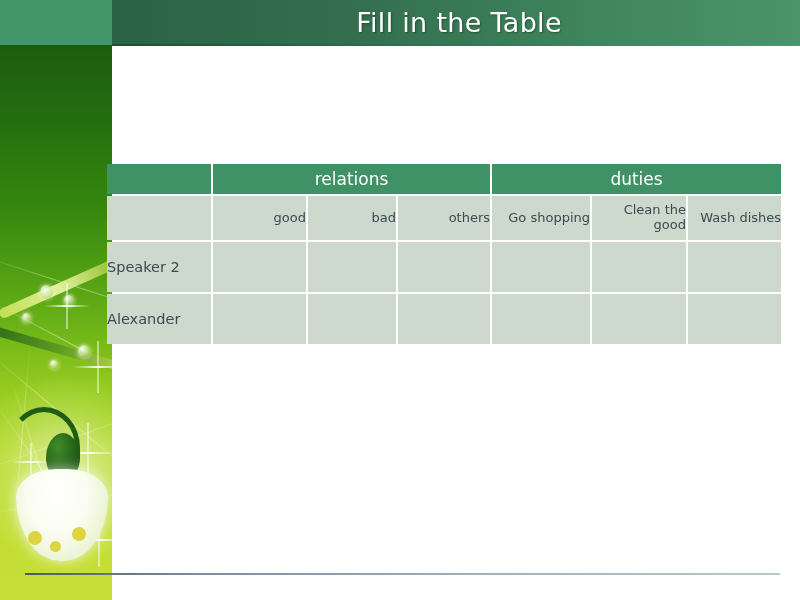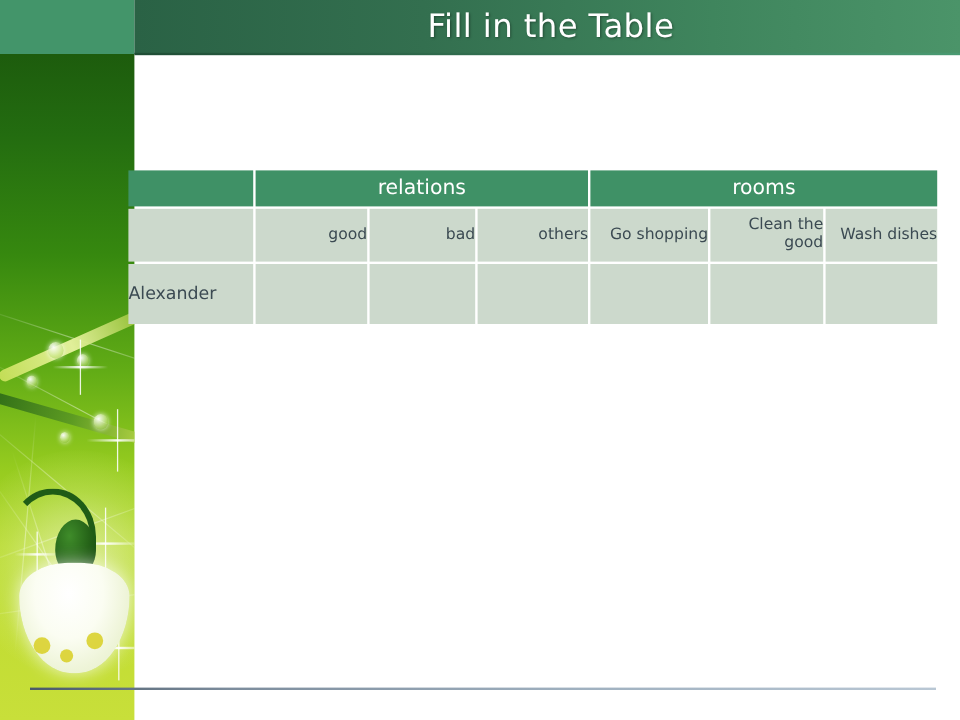--- a/index.html
+++ b/index.html
@@ -193,21 +193,21 @@
     top: 573px;
     width: 755px;
     height: 2px;
     background: linear-gradient(to right, #4a5a68 0%, #7c8c9c 22%, #9fb0bf 60%, #b9c7d4 100%);
   }
 
   
   #table-wrap {
     position: absolute;
     left: 105px;
-    top: 140px;
+    top: 162px;
     width: 676px;
     height: 289px;
   }
   table#fill-table {
     border-collapse: separate;
     border-spacing: 2px;
     width: 676px;
     table-layout: fixed;
     background: transparent;
   }
@@ -313,34 +313,43 @@
         <col style="width:88px">
         <col style="width:92px">
         <col style="width:98px">
         <col style="width:94px">
         <col style="width:93px">
       </colgroup>
       <thead>
         <tr>
           <th class="grp-blank"></th>
           <th class="grp-head" colspan="3">relations</th>
-          <th class="grp-head" colspan="3">rooms</th>
+          <th class="grp-head" colspan="3">duties</th>
         </tr>
         <tr>
           <th class="sub-head-blank"></th>
           <th class="sub-head">good</th>
           <th class="sub-head">bad</th>
           <th class="sub-head">others</th>
           <th class="sub-head">Go shopping</th>
           <th class="sub-head">Clean the good</th>
           <th class="sub-head">Wash dishes</th>
         </tr>
       </thead>
       <tbody>
         <tr class="row-dark">
+          <td class="row-label">Speaker 2</td>
+          <td class="cell"></td>
+          <td class="cell"></td>
+          <td class="cell"></td>
+          <td class="cell"></td>
+          <td class="cell"></td>
+          <td class="cell"></td>
+        </tr>
+        <tr class="row-dark">
           <td class="row-label">Alexander</td>
           <td class="cell"></td>
           <td class="cell"></td>
           <td class="cell"></td>
           <td class="cell"></td>
           <td class="cell"></td>
           <td class="cell"></td>
         </tr>
       </tbody>
     </table>

